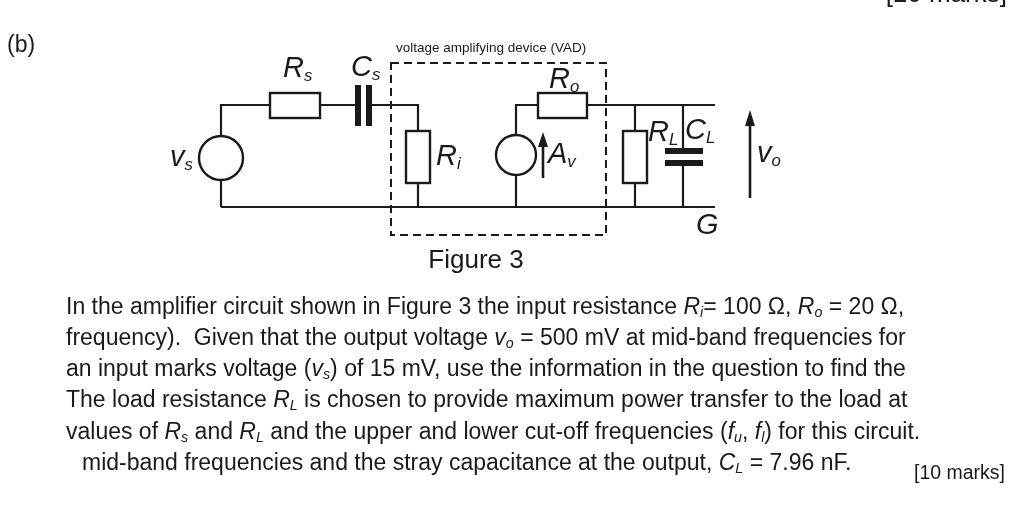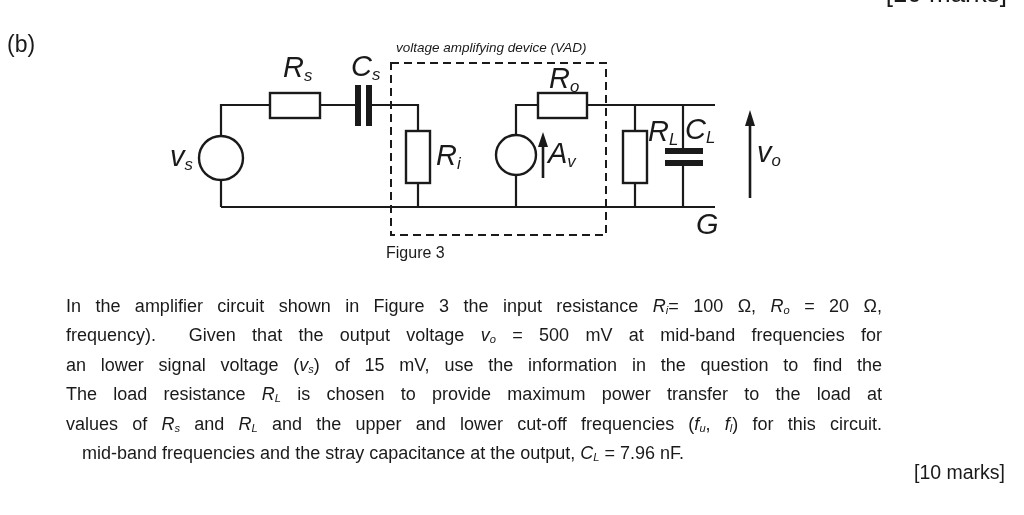--- a/index.html
+++ b/index.html
@@ -6,31 +6,31 @@
   .page {
     position:relative; width:1024px; height:515px; background:#ffffff;
     font-family:"Liberation Sans", sans-serif; color:#1a1a1a; overflow:hidden;
   }
   .abs { position:absolute; }
 
   
   .clabel { position:absolute; font-size:29px; line-height:1.1; font-style:italic; white-space:nowrap; }
   .clabel sub { font-size:0.58em; font-style:italic; line-height:0; vertical-align:-0.25em; }
 
-  .vad-label { position:absolute; left:396px; top:40px; font-size:13.5px; line-height:1.2; white-space:nowrap;font-style:italic; }
-  .fig-caption { position:absolute; left:386px; top:244px; width:180px; font-size:16px; }
+  .vad-label { position:absolute; left:396px; top:40px; font-size:13.5px; line-height:1.2; white-space:nowrap; }
+  .fig-caption { position:absolute; left:386px; top:244px; width:180px; text-align:center; font-size:26px; }
 
   .part-label { position:absolute; left:7px; top:31px; font-size:23px; }
   .marks-top { position:absolute; right:17px; top:-20px; font-size:26px; line-height:26px; white-space:nowrap; }
   .marks-bottom { position:absolute; right:19px; top:461px; font-size:19.5px; white-space:nowrap; }
 
   
   .question { position:absolute; left:66px; top:294px; width:816px; }
   .qline {
-    font-size:18px; line-height:25px; white-space:nowrap;
+    font-size:23px; line-height:25px; white-space:nowrap;
     text-align:justify; text-align-last:justify;
   }
   .qline:last-child { text-align-last:left;margin-left:16px; }
   .it { font-style:italic; }
   .sb { font-size:0.62em; vertical-align:-0.22em; }
 
   svg .wire { stroke:#1a1a1a; stroke-width:2.2; fill:none; }
   svg .comp { stroke:#1a1a1a; stroke-width:2.4; fill:#ffffff; }
   svg .plate { fill:#1a1a1a; stroke:none; }
   svg .dash { stroke:#1a1a1a; stroke-width:2; fill:none; stroke-dasharray:8 5; }
@@ -101,21 +101,21 @@
 
   <div class="clabel" style="left:757px;top:137px"><i>v</i><sub>o</sub></div>
 
   <div class="clabel" style="left:696px;top:209px"><i>G</i></div>
 
   <div class="fig-caption">Figure 3</div>
 
   <div class="question">
     <div class="qline"><span>In the amplifier circuit shown in Figure 3 the input resistance </span><span class="it">R</span><span class="it sb">i</span><span>= 100 Ω, </span><span class="it">R</span><span class="it sb">o</span><span> = 20 Ω,</span></div>
     <div class="qline"><span>frequency).&nbsp; Given that the output voltage </span><span class="it">v</span><span class="it sb">o</span><span> = 500 mV at mid-band frequencies for</span></div>
-    <div class="qline"><span>an lower signal voltage (</span><span class="it">v</span><span class="it sb">s</span><span>) of 15 mV, use the information in the question to find the</span></div>
+    <div class="qline"><span>an input marks voltage (</span><span class="it">v</span><span class="it sb">s</span><span>) of 15 mV, use the information in the question to find the</span></div>
     <div class="qline"><span>The load resistance </span><span class="it">R</span><span class="it sb">L</span><span> is chosen to provide maximum power transfer to the load at</span></div>
     <div class="qline"><span>values of </span><span class="it">R</span><span class="it sb">s</span><span> and </span><span class="it">R</span><span class="it sb">L</span><span> and the upper and lower cut-off frequencies (</span><span class="it">f</span><span class="it sb">u</span><span>, </span><span class="it">f</span><span class="it sb">l</span><span>) for this circuit.</span></div>
     <div class="qline"><span>mid-band frequencies and the stray capacitance at the output, </span><span class="it">C</span><span class="it sb">L</span><span> = 7.96 nF.</span></div>
   </div>
 
   <div class="marks-bottom">[10 marks]</div>
 
 </div>
 
 </body></html>

